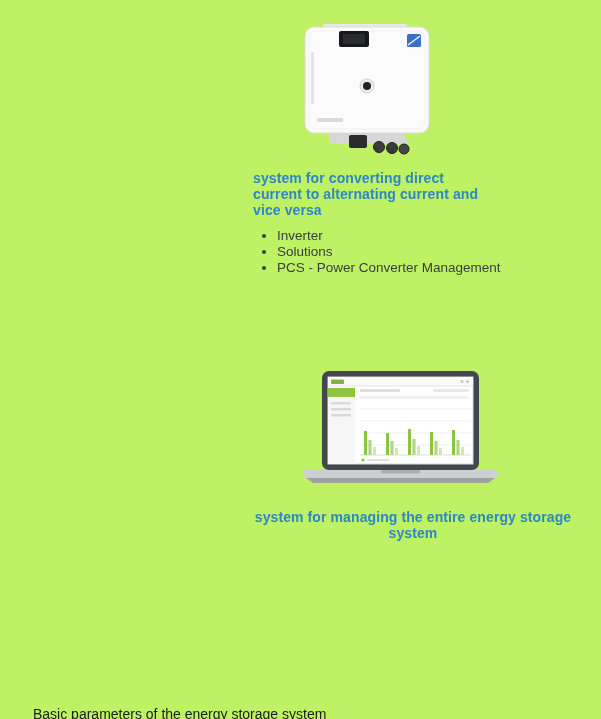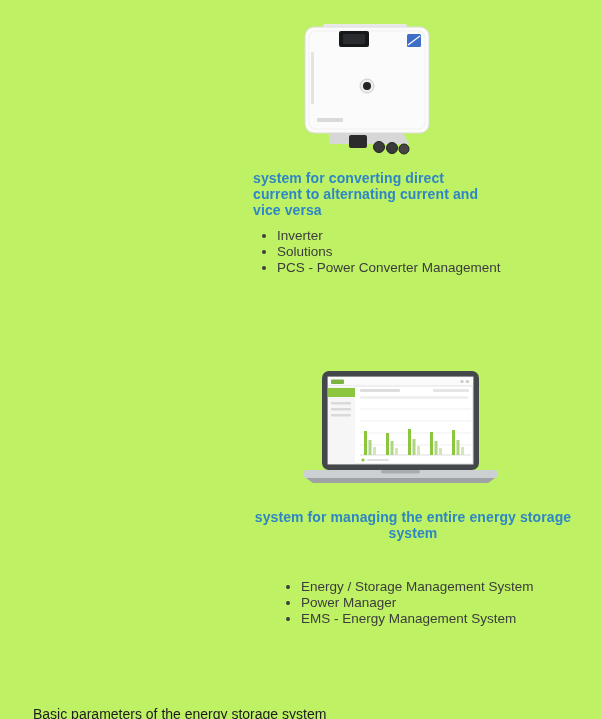--- a/index.html
+++ b/index.html
@@ -147,21 +147,16 @@
       <rect x="64" y="88" width="22" height="2" rx="1" fill="#e0e0e0"></rect>
 
       <rect x="0" y="99" width="195" height="8" rx="4" fill="#cdd0d2"></rect>
       <rect x="78" y="99" width="39" height="3.5" rx="1.75" fill="#a9adb0"></rect>
       <path d="M3 107 h189 l-7 5 h-175 z" fill="#9ea2a5"></path>
     </svg>
   </figure>
 
   <h2 id="heading-2" class="heading">system for managing the entire energy storage system</h2>
 
-  <ul id="bullets-2" class="bullets">
-    <li>Energy / Storage Management System</li>
-    <li>Power Manager</li>
-    <li>EMS - Energy Management System</li>
-  </ul>
 
   <p class="footer-caption">Basic parameters of the energy storage system</p>
 
 </div>
 
 </body></html>

